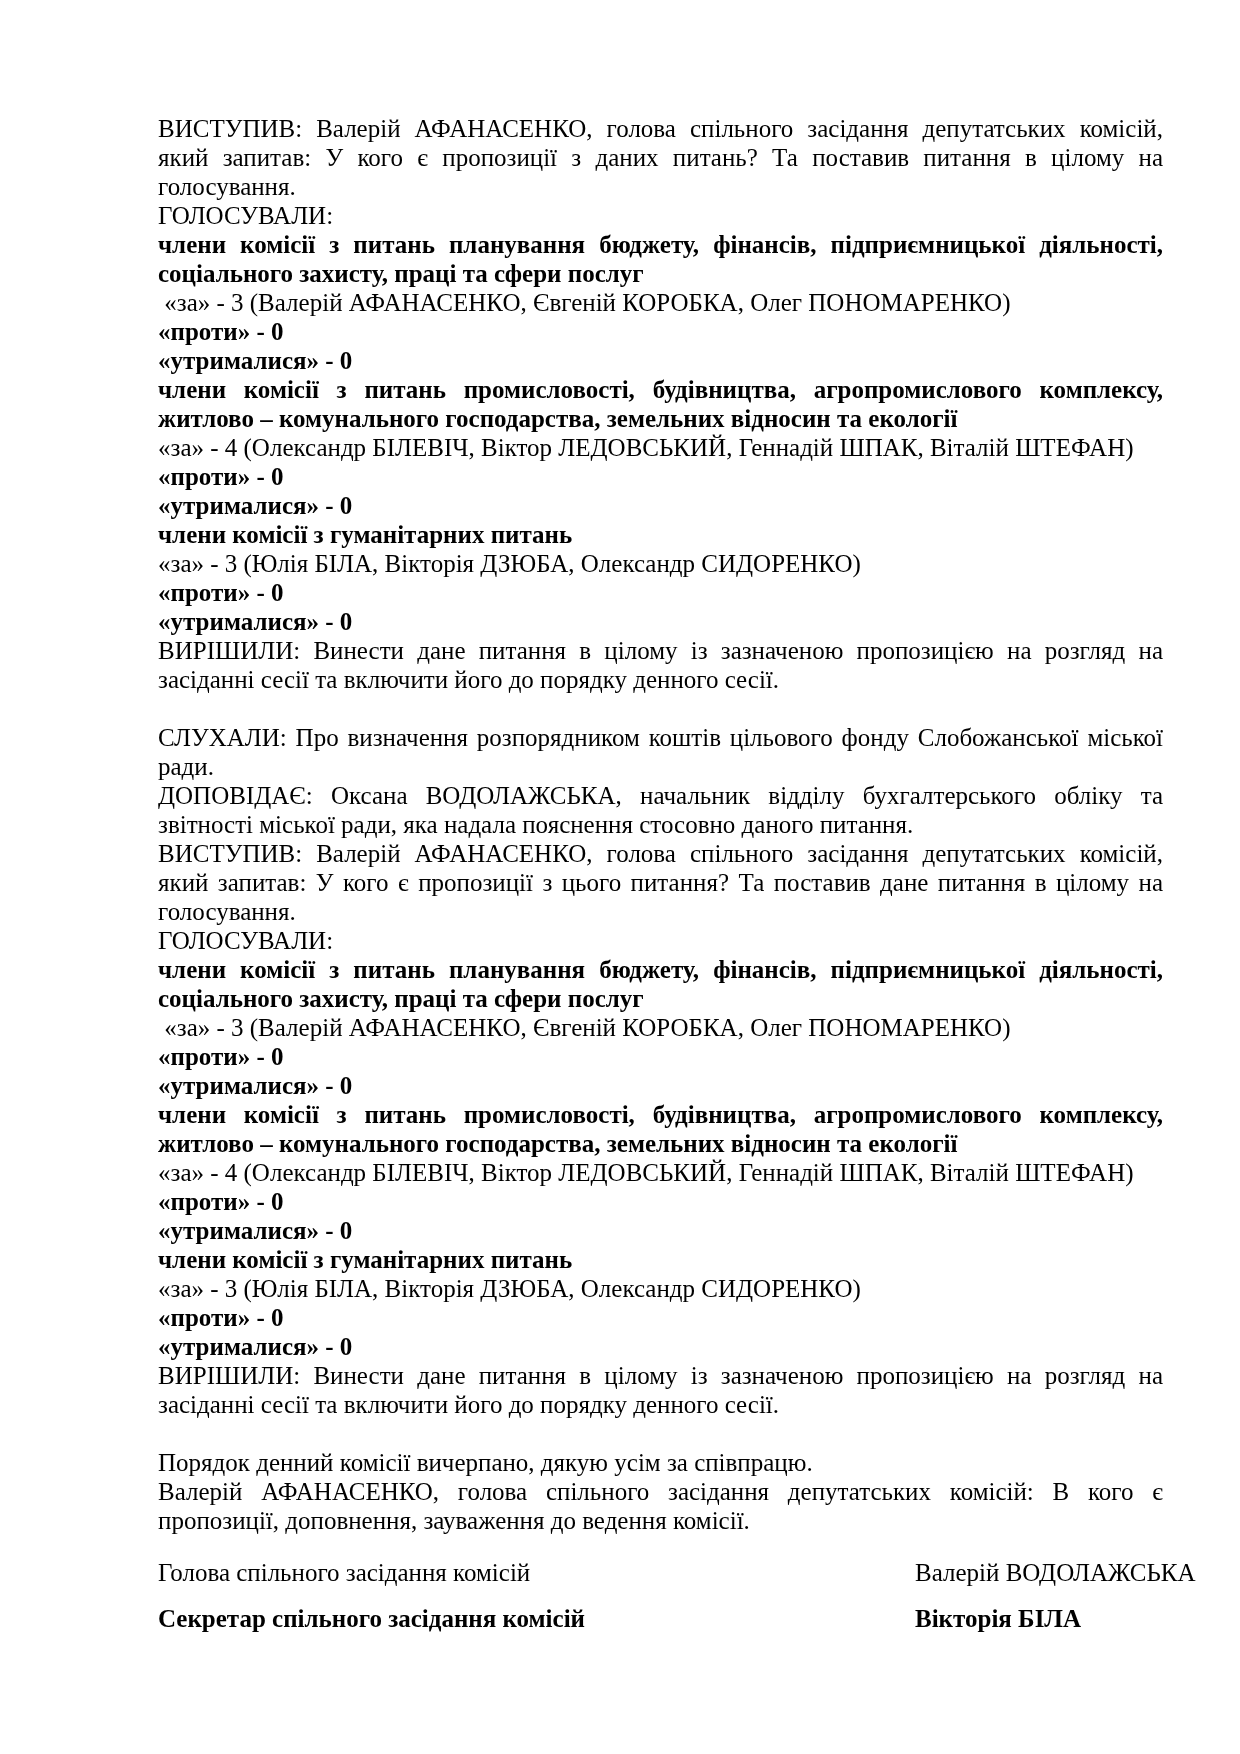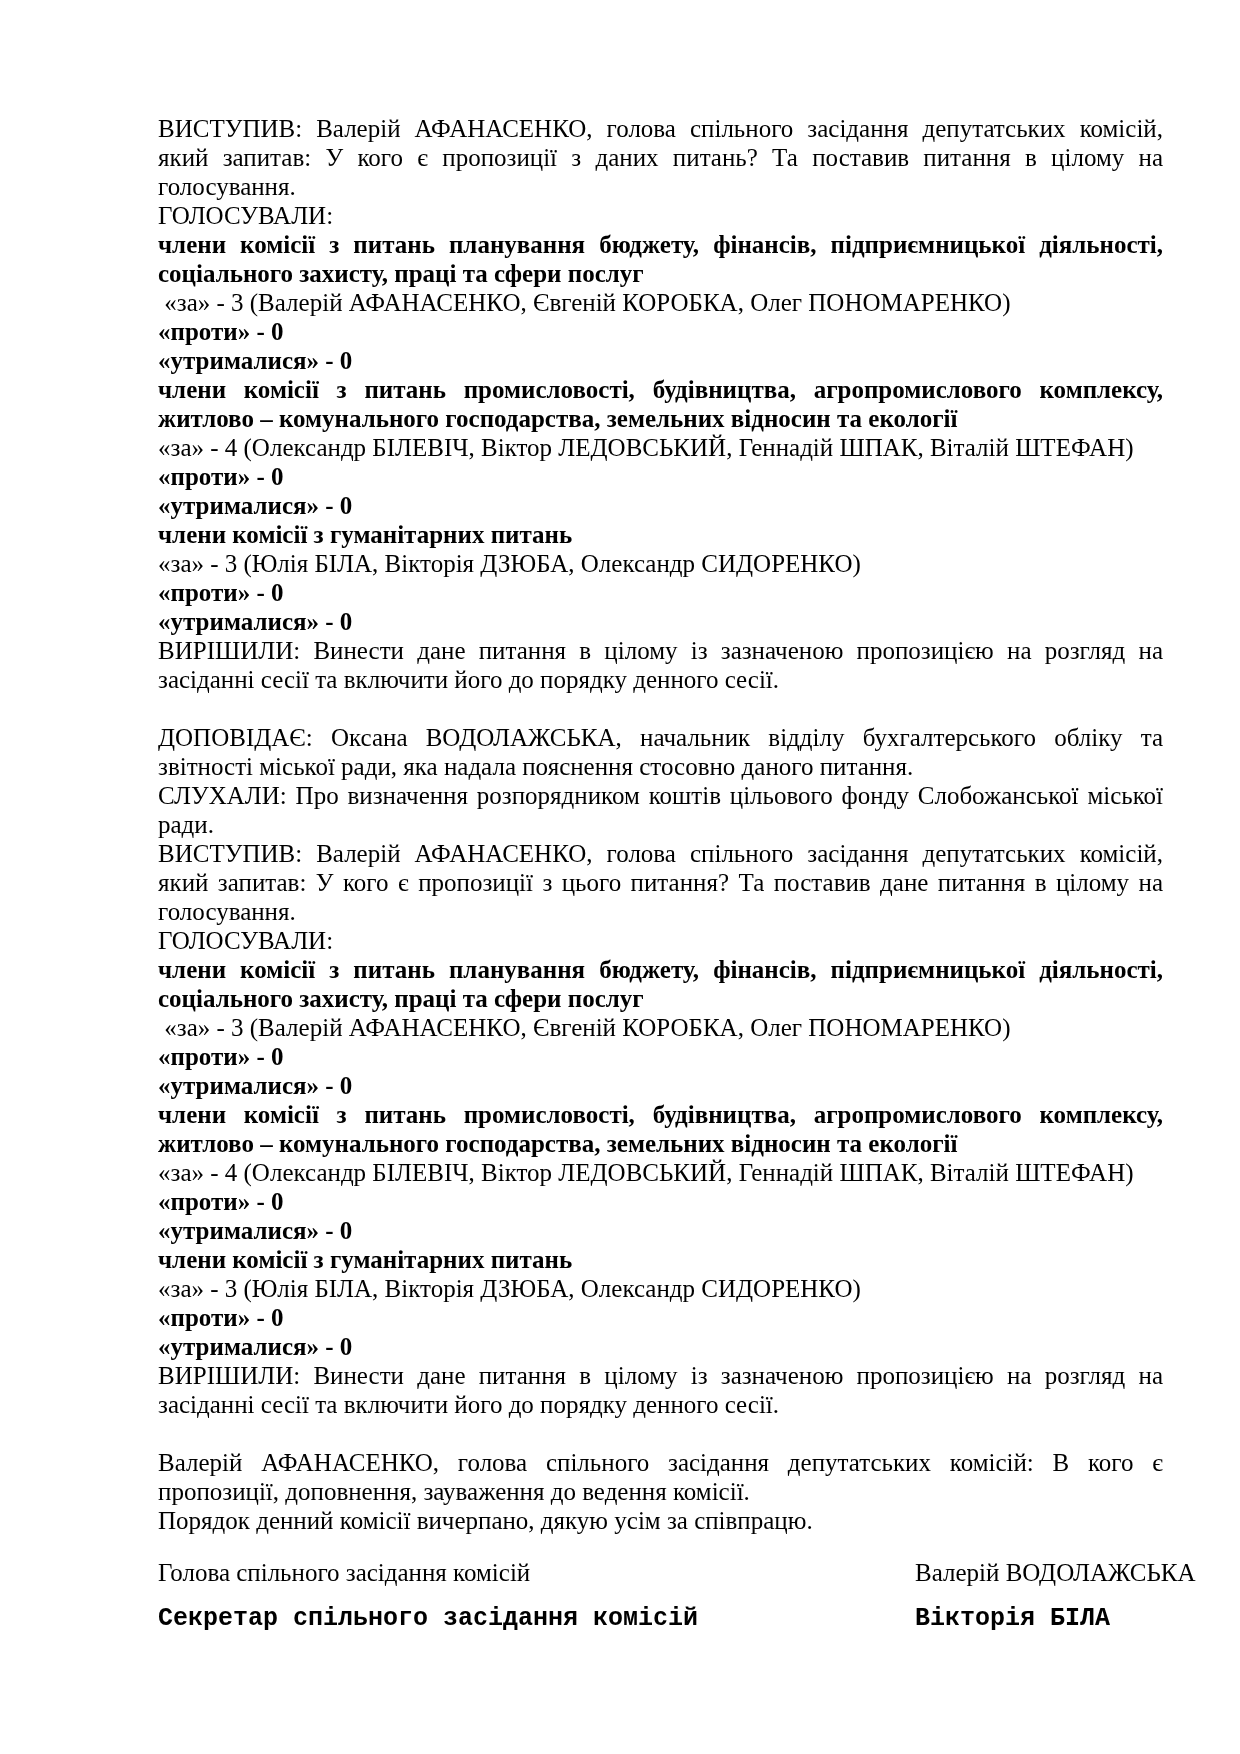--- a/index.html
+++ b/index.html
@@ -35,21 +35,20 @@
   }
   .sig-block {
     margin-top: 23px;
   }
   .sig-row {
     display: flex;
     align-items: baseline;
   }
   .sig-row + .sig-row {
     margin-top: 17px;
-    font-family: Liberation Mono, monospace;
   }
   .sig-role {
     flex: none;
     width: 757px;
   }
   .sig-name {
     flex: none;
   }
   .sig-row.bold {
     font-weight: bold;
@@ -69,40 +68,40 @@
       <p class="p bold">члени комісії з питань промисловості, будівництва, агропромислового комплексу, житлово – комунального господарства, земельних відносин та екології</p>
       <p class="p">«за» - 4 (Олександр БІЛЕВІЧ, Віктор ЛЕДОВСЬКИЙ, Геннадій ШПАК, Віталій ШТЕФАН)</p>
       <p class="p bold">«проти» - 0</p>
       <p class="p bold">«утрималися» - 0</p>
       <p class="p bold">члени комісії з гуманітарних питань</p>
       <p class="p">«за» - 3 (Юлія БІЛА, Вікторія ДЗЮБА, Олександр СИДОРЕНКО)</p>
       <p class="p bold">«проти» - 0</p>
       <p class="p bold">«утрималися» - 0</p>
       <p class="p">ВИРІШИЛИ: Винести дане питання в цілому із зазначеною пропозицією на розгляд на засіданні сесії та включити його до порядку денного сесії.</p>
       <p class="p blank">&nbsp;</p>
+      <p class="p">СЛУХАЛИ: Про визначення розпорядником коштів цільового фонду Слобожанської міської ради.</p>
       <p class="p">ДОПОВІДАЄ: Оксана ВОДОЛАЖСЬКА, начальник відділу бухгалтерського обліку та звітності міської ради, яка надала пояснення стосовно даного питання.</p>
-      <p class="p">СЛУХАЛИ: Про визначення розпорядником коштів цільового фонду Слобожанської міської ради.</p>
       <p class="p">ВИСТУПИВ: Валерій АФАНАСЕНКО, голова спільного засідання депутатських комісій, який запитав: У кого є пропозиції з цього питання? Та поставив дане питання в цілому на голосування.</p>
       <p class="p">ГОЛОСУВАЛИ:</p>
       <p class="p bold">члени комісії з питань планування бюджету, фінансів, підприємницької діяльності, соціального захисту, праці та сфери послуг</p>
       <p class="p">&nbsp;«за» - 3 (Валерій АФАНАСЕНКО, Євгеній КОРОБКА, Олег ПОНОМАРЕНКО)</p>
       <p class="p bold">«проти» - 0</p>
       <p class="p bold">«утрималися» - 0</p>
       <p class="p bold">члени комісії з питань промисловості, будівництва, агропромислового комплексу, житлово – комунального господарства, земельних відносин та екології</p>
       <p class="p">«за» - 4 (Олександр БІЛЕВІЧ, Віктор ЛЕДОВСЬКИЙ, Геннадій ШПАК, Віталій ШТЕФАН)</p>
       <p class="p bold">«проти» - 0</p>
       <p class="p bold">«утрималися» - 0</p>
       <p class="p bold">члени комісії з гуманітарних питань</p>
       <p class="p">«за» - 3 (Юлія БІЛА, Вікторія ДЗЮБА, Олександр СИДОРЕНКО)</p>
       <p class="p bold">«проти» - 0</p>
       <p class="p bold">«утрималися» - 0</p>
       <p class="p">ВИРІШИЛИ: Винести дане питання в цілому із зазначеною пропозицією на розгляд на засіданні сесії та включити його до порядку денного сесії.</p>
       <p class="p blank">&nbsp;</p>
+      <p class="p">Порядок денний комісії вичерпано, дякую усім за співпрацю.</p>
       <p class="p">Валерій АФАНАСЕНКО, голова спільного засідання депутатських комісій: В кого є пропозиції, доповнення, зауваження до ведення комісії.</p>
-      <p class="p">Порядок денний комісії вичерпано, дякую усім за співпрацю.</p>
     </div>
 
   <div class="sig-block">
     <div class="sig-row" id="sig-row-0">
       <span class="sig-role">Голова спільного засідання комісій</span>
       <span class="sig-name">Валерій ВОДОЛАЖСЬКА</span>
     </div>
     <div class="sig-row bold" id="sig-row-1">
       <span class="sig-role">Секретар спільного засідання комісій</span>
       <span class="sig-name">Вікторія БІЛА</span>

